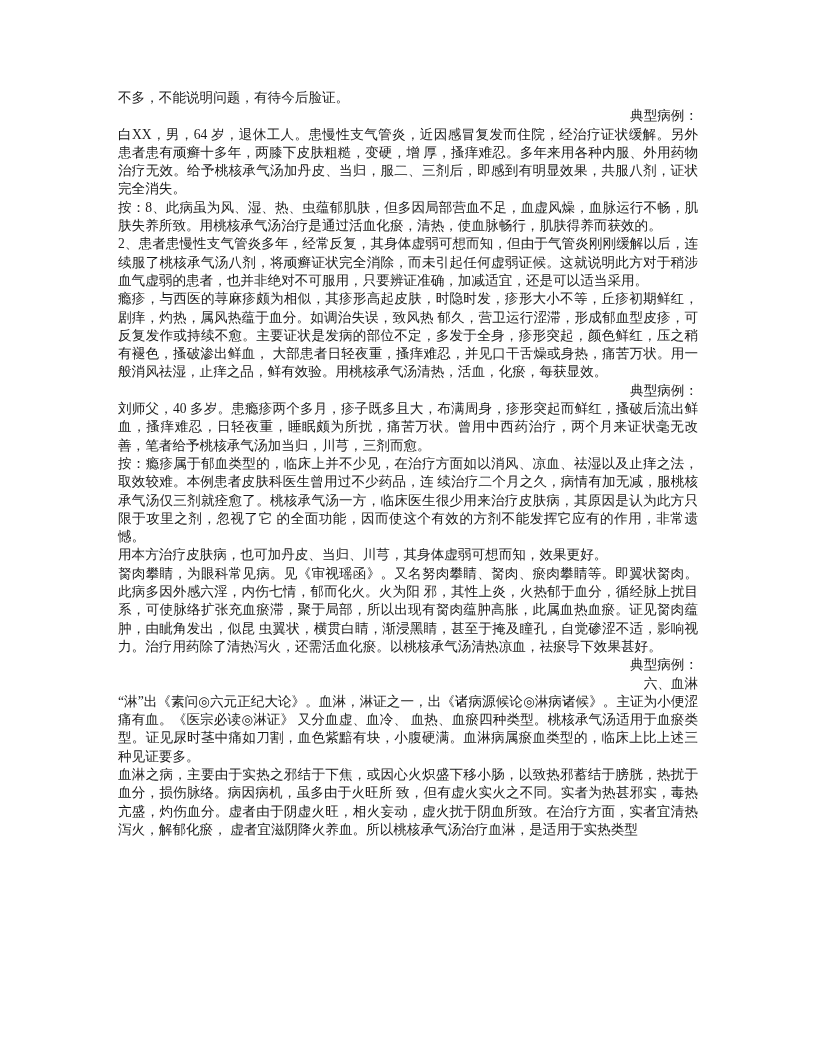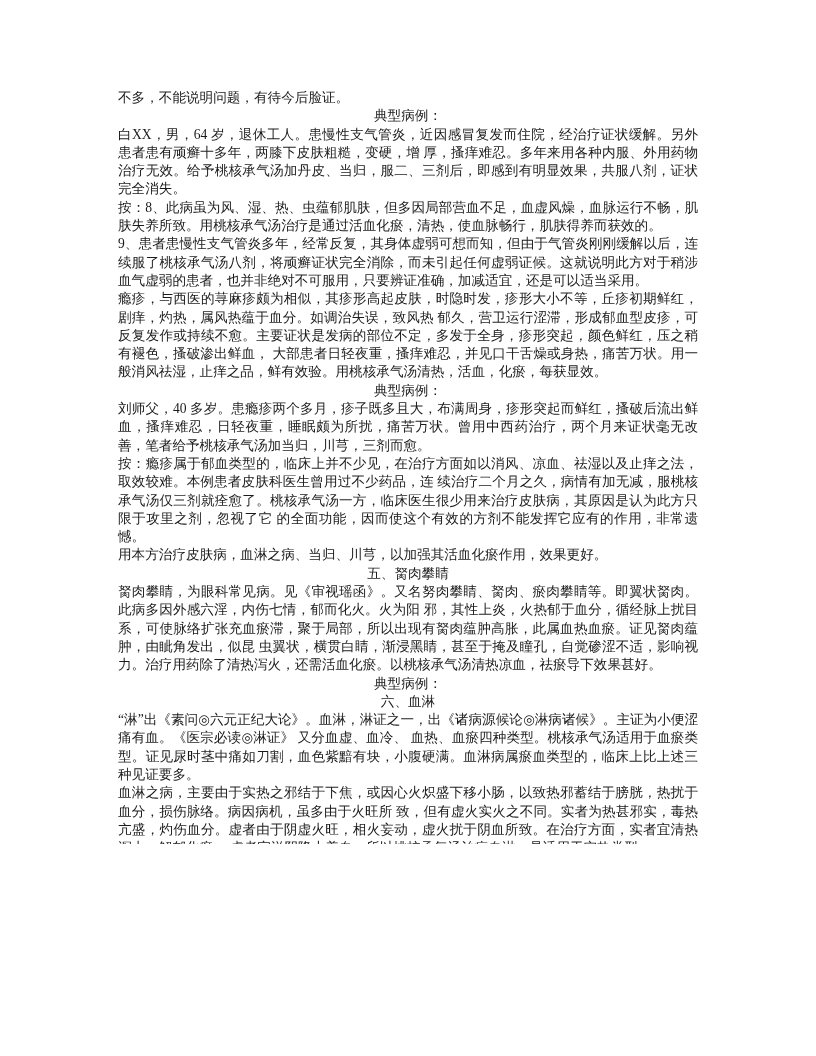--- a/index.html
+++ b/index.html
@@ -27,38 +27,37 @@
   .para {
     margin: 0;
     padding: 0;
     text-align: justify;
     text-justify: inter-character;
     word-break: break-all;
     overflow-wrap: break-word;
   }
   .para.heading,
   .para.label {
-    text-align: center;
+    text-align: right;
   }
 </style>
 </head>
 <body>
 
 <div class="page" style="background: rgb(255, 255, 255);">
   <div class="text-block" style="color: rgb(26, 26, 26);">
       <div class="para body">不多，不能说明问题，有待今后脸证。</div>
       <div class="para label">典型病例：</div>
       <div class="para body">白XX，男，64 岁，退休工人。患慢性支气管炎，近因感冒复发而住院，经治疗证状缓解。另外患者患有顽癣十多年，两膝下皮肤粗糙，变硬，增 厚，搔痒难忍。多年来用各种内服、外用药物治疗无效。给予桃核承气汤加丹皮、当归，服二、三剂后，即感到有明显效果，共服八剂，证状完全消失。</div>
       <div class="para body">按：8、此病虽为风、湿、热、虫蕴郁肌肤，但多因局部营血不足，血虚风燥，血脉运行不畅，肌肤失养所致。用桃核承气汤治疗是通过活血化瘀，清热，使血脉畅行，肌肤得养而获效的。</div>
-      <div class="para body">9、患者患慢性支气管炎多年，经常反复，其身体虚弱可想而知，但由于气管炎刚刚缓解以后，连续服了桃核承气汤八剂，将顽癣证状完全消除，而未引起任何虚弱证候。这就说明此方对于稍涉血气虚弱的患者，也并非绝对不可服用，只要辨证准确，加减适宜，还是可以适当采用。</div>
+      <div class="para body">2、患者患慢性支气管炎多年，经常反复，其身体虚弱可想而知，但由于气管炎刚刚缓解以后，连续服了桃核承气汤八剂，将顽癣证状完全消除，而未引起任何虚弱证候。这就说明此方对于稍涉血气虚弱的患者，也并非绝对不可服用，只要辨证准确，加减适宜，还是可以适当采用。</div>
       <div class="para body">瘾疹，与西医的荨麻疹颇为相似，其疹形高起皮肤，时隐时发，疹形大小不等，丘疹初期鲜红，剧痒，灼热，属风热蕴于血分。如调治失误，致风热 郁久，营卫运行涩滞，形成郁血型皮疹，可反复发作或持续不愈。主要证状是发病的部位不定，多发于全身，疹形突起，颜色鲜红，压之稍有褪色，搔破渗出鲜血， 大部患者日轻夜重，搔痒难忍，并见口干舌燥或身热，痛苦万状。用一般消风祛湿，止痒之品，鲜有效验。用桃核承气汤清热，活血，化瘀，每获显效。</div>
       <div class="para label">典型病例：</div>
       <div class="para body">刘师父，40 多岁。患瘾疹两个多月，疹子既多且大，布满周身，疹形突起而鲜红，搔破后流出鲜血，搔痒难忍，日轻夜重，睡眠颇为所扰，痛苦万状。曾用中西药治疗，两个月来证状毫无改善，笔者给予桃核承气汤加当归，川芎，三剂而愈。</div>
       <div class="para body">按：瘾疹属于郁血类型的，临床上并不少见，在治疗方面如以消风、凉血、祛湿以及止痒之法，取效较难。本例患者皮肤科医生曾用过不少药品，连 续治疗二个月之久，病情有加无减，服桃核承气汤仅三剂就痊愈了。桃核承气汤一方，临床医生很少用来治疗皮肤病，其原因是认为此方只限于攻里之剂，忽视了它 的全面功能，因而使这个有效的方剂不能发挥它应有的作用，非常遗憾。</div>
-      <div class="para body">用本方治疗皮肤病，血淋之病、当归、川芎，以加强其活血化瘀作用，效果更好。</div>
-      <div class="para heading">五、胬肉攀睛</div>
+      <div class="para body">用本方治疗皮肤病，也可加丹皮、当归、川芎，其身体虚弱可想而知，效果更好。</div>
       <div class="para body">胬肉攀睛，为眼科常见病。见《审视瑶函》。又名努肉攀睛、胬肉、瘀肉攀睛等。即翼状胬肉。此病多因外感六淫，内伤七情，郁而化火。火为阳 邪，其性上炎，火热郁于血分，循经脉上扰目系，可使脉络扩张充血瘀滞，聚于局部，所以出现有胬肉蕴肿高胀，此属血热血瘀。证见胬肉蕴肿，由眦角发出，似昆 虫翼状，横贯白睛，渐浸黑睛，甚至于掩及瞳孔，自觉碜涩不适，影响视力。治疗用药除了清热泻火，还需活血化瘀。以桃核承气汤清热凉血，祛瘀导下效果甚好。</div>
       <div class="para label">典型病例：</div>
       <div class="para heading">六、血淋</div>
       <div class="para body">“淋”出《素问◎六元正纪大论》。血淋，淋证之一，出《诸病源候论◎淋病诸候》。主证为小便涩痛有血。《医宗必读◎淋证》 又分血虚、血冷、 血热、血瘀四种类型。桃核承气汤适用于血瘀类型。证见尿时茎中痛如刀割，血色紫黯有块，小腹硬满。血淋病属瘀血类型的，临床上比上述三种见证要多。</div>
       <div class="para body">血淋之病，主要由于实热之邪结于下焦，或因心火炽盛下移小肠，以致热邪蓄结于膀胱，热扰于血分，损伤脉络。病因病机，虽多由于火旺所 致，但有虚火实火之不同。实者为热甚邪实，毒热亢盛，灼伤血分。虚者由于阴虚火旺，相火妄动，虚火扰于阴血所致。在治疗方面，实者宜清热泻火，解郁化瘀， 虚者宜滋阴降火养血。所以桃核承气汤治疗血淋，是适用于实热类型</div>
     </div>
 </div>
 
 </body></html>

